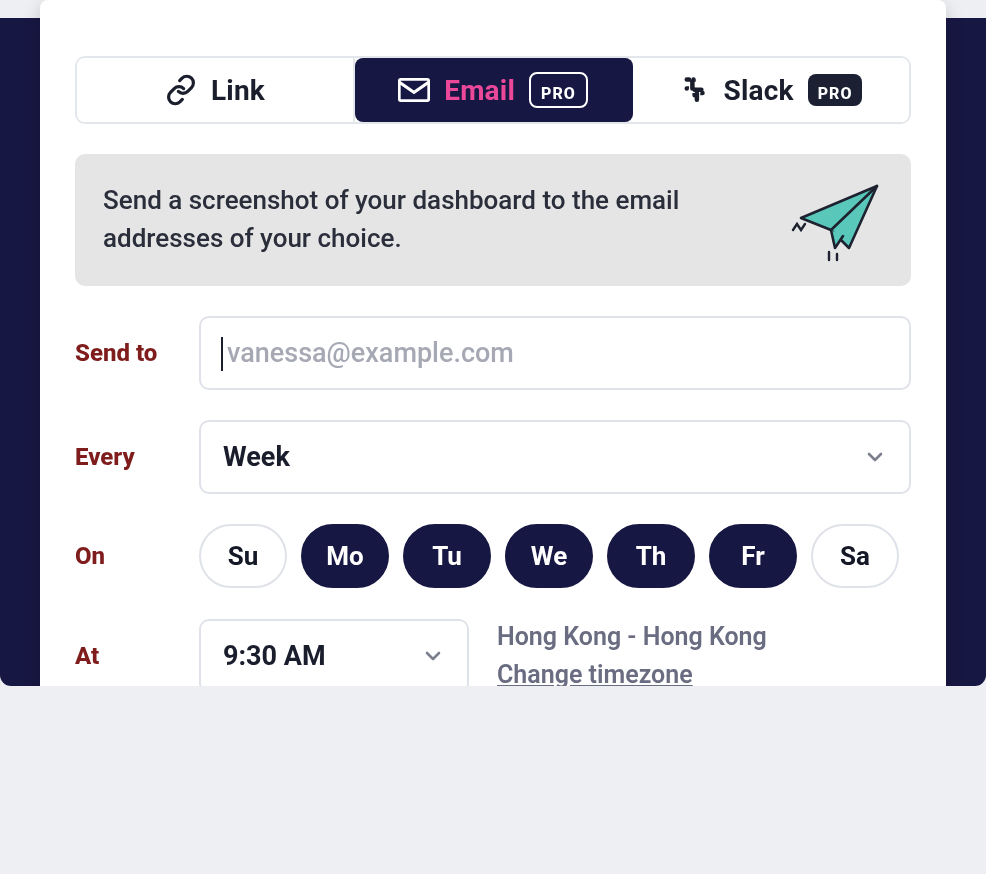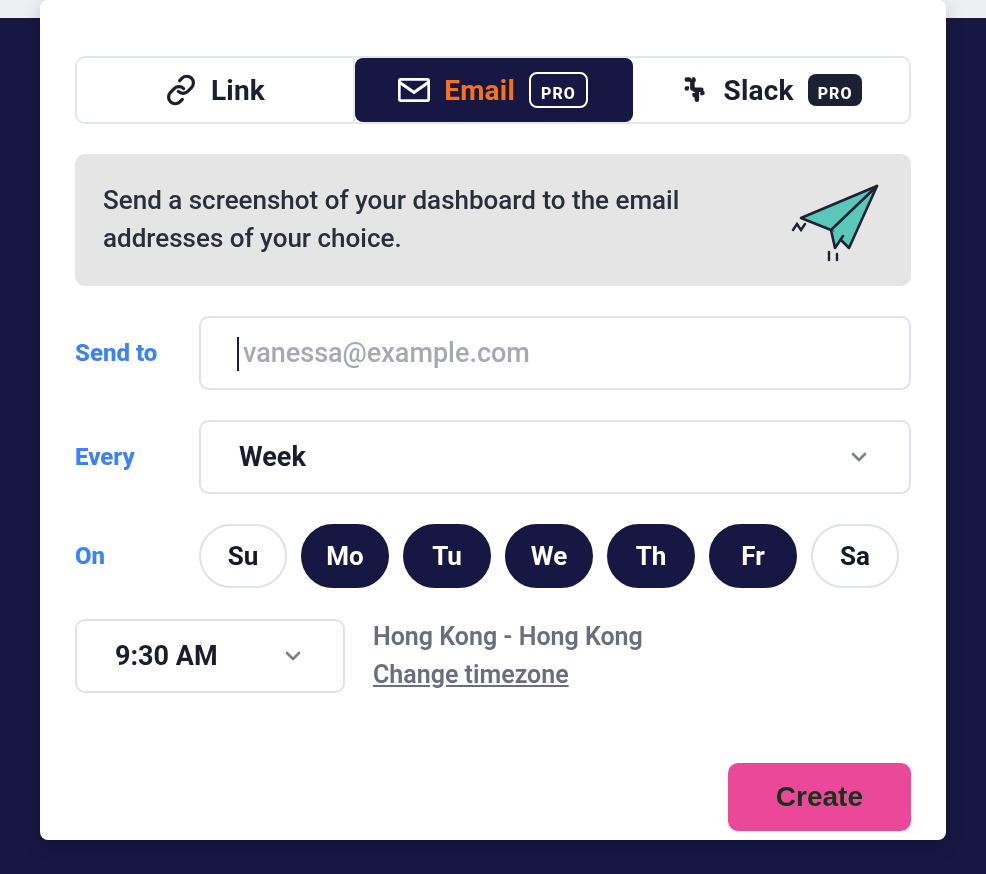--- a/index.html
+++ b/index.html
@@ -3,24 +3,25 @@
   <meta charset="utf-8">
   <style>
     * { box-sizing: border-box; }
     html, body {
       margin: 0; padding: 0;
       font-family: -apple-system, BlinkMacSystemFont, "Segoe UI", Roboto, Helvetica, Arial, sans-serif;
       background: #edeff2;
     }
     .page {
       width: 986px;
-      height: 874px;
+      height: 686px;
       position: relative;
       background: #edeff2;
       overflow: hidden;
+      border-radius: 11px;
     }
     .dark-bg {
       position: absolute;
       left: 0; right: 0; top: 18px; bottom: 0;
       background: #171743;
     }
     .modal {
       position: absolute;
       left: 40px; top: 0;
       width: 906px;
@@ -56,21 +57,21 @@
       background: #171743;
       color: #fff;
       border-right-color: #171743;
       border-radius: 8px;
     }
     .tab-label {
       font-size: 28px;
       font-weight: 700;
       letter-spacing: 0.2px;
     }
-    .tab.active .tab-label { color: #f97316; }
+    .tab.active .tab-label { color: #ec4899; }
     .pro-badge {
       display: inline-flex;
       align-items: center;
       justify-content: center;
       font-size: 16px;
       font-weight: 800;
       letter-spacing: 1px;
       padding: 10px 10px 3px 10px;
       border-radius: 8px;
     }
@@ -101,33 +102,33 @@
       font-size: 26px;
       line-height: 1.45;
       font-weight: 500;
       flex: 1 1 auto;
     }
 
     
     .row { display: flex; align-items: center; margin-top: 30px; }
     .row .label {
       width: 124px;
-      color: #3b82f6;
+      color: #7f1d1d;
       font-size: 24px;
       font-weight: 800;
     }
     .input, .select {
       flex: 1 1 auto;
       border: 2px solid #dfe2e8;
       border-radius: 10px;
       background: #fff;
       height: 74px;
       display: flex;
       align-items: center;
-      padding: 0 38px;
+      padding: 0 22px;
       font-size: 27px;
       font-weight: 700;
       color: #1a1d2c;
       justify-content: space-between;
     }
     .input span.placeholder {
       color: #a6a9b4;
       font-weight: 500;
     }
     .caret { position: relative; top:1px; left: -2px; }
@@ -253,20 +254,21 @@
         <span class="day-chip sel">Mo</span>
         <span class="day-chip sel">Tu</span>
         <span class="day-chip sel">We</span>
         <span class="day-chip sel">Th</span>
         <span class="day-chip sel">Fr</span>
         <span class="day-chip">Sa</span>
       </div>
     </div>
 
     <div class="row">
+      <div class="label">At</div>
       <div class="at-wrap">
         <div class="select time">
           <span>9:30 AM</span>
           <span class="icon">
             <svg width="24" height="24" viewBox="0 0 24 24" fill="none" stroke="#7c7f8e" stroke-width="2.6" stroke-linecap="round" stroke-linejoin="round">
                 <polyline points="6 9 12 15 18 9"></polyline>
               </svg>
           </span>
         </div>
         <div class="tz">

